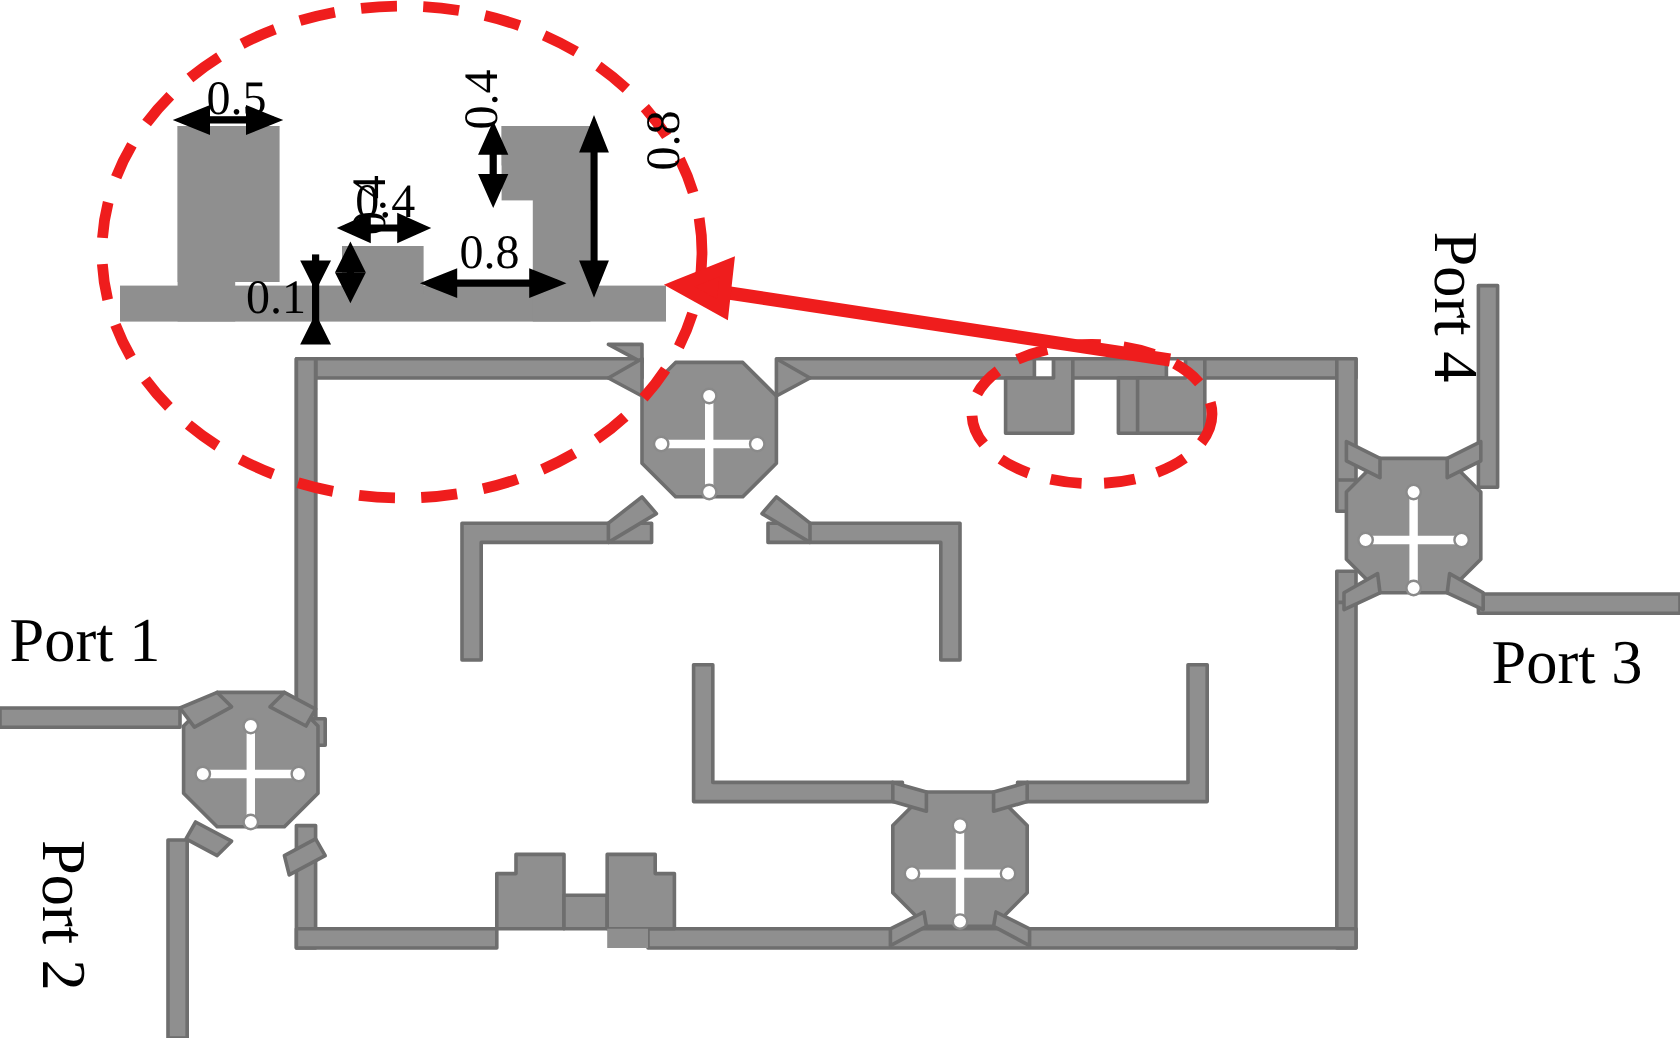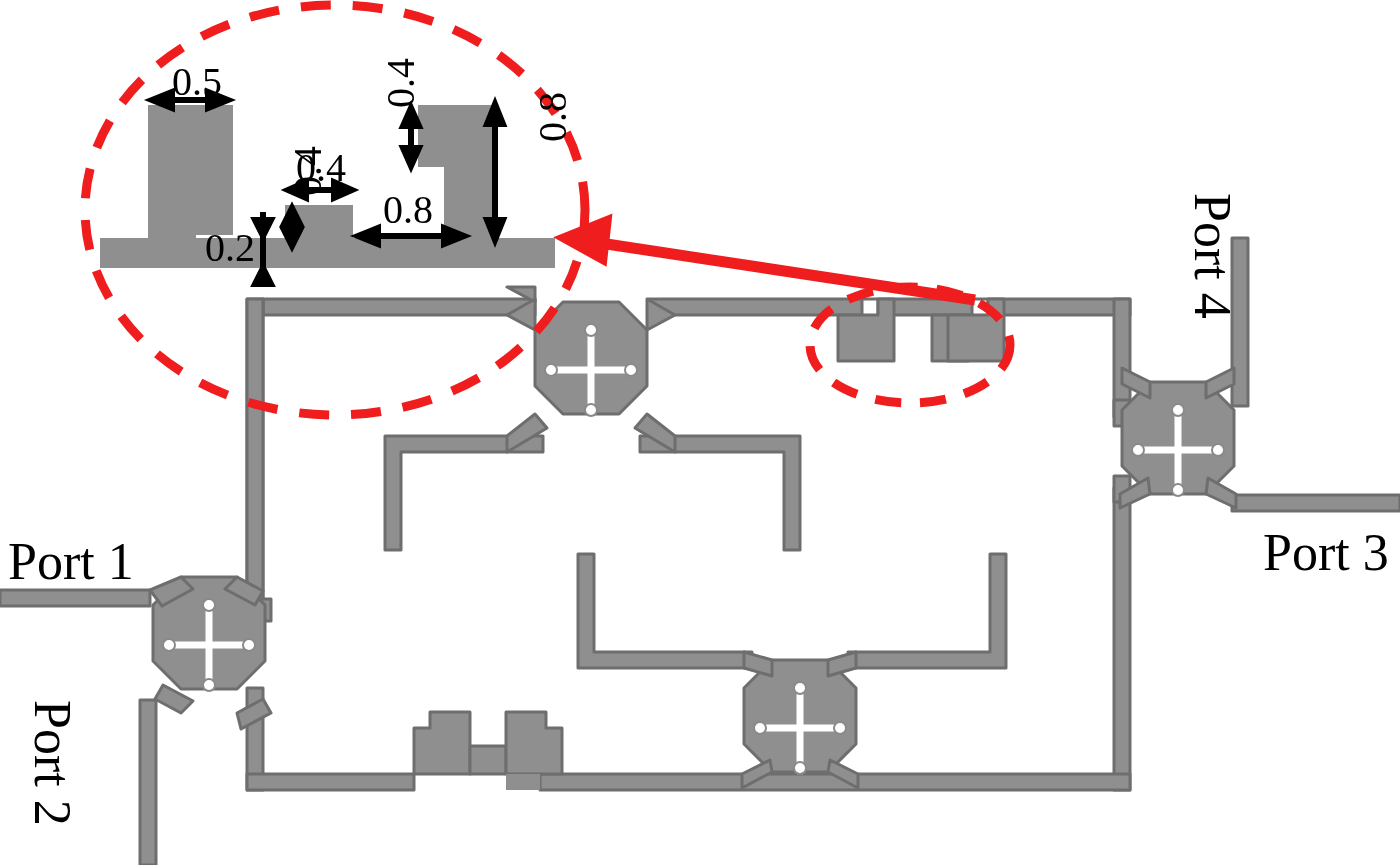--- a/index.html
+++ b/index.html
@@ -207,35 +207,35 @@
 
   <ellipse cx="910" cy="345" rx="100" ry="58" fill="none" stroke="#ef1d1d" stroke-width="9" stroke-dasharray="26 19" stroke-linecap="butt"></ellipse>
 
   <g stroke="#ef1d1d" stroke-width="11" fill="#ef1d1d">
     <line x1="975" y1="300" x2="600" y2="243"></line>
     <polygon points="566,238 606,222 602,258"></polygon>
   </g>
 
 </svg>
 
-<div class="lbl port-lbl" style="left:8px; top:536px;">Port 1</div>
+<div class="lbl port-lbl" style="left:8px; top:509px;">Port 1</div>
 
 <div class="lbl port-lbl" style="left:78px; top:700px; transform:rotate(90deg); transform-origin:left top;">Port 2</div>
 
-<div class="lbl port-lbl" style="left:1243px; top:527px;margin-left:20px;">Port 3</div>
+<div class="lbl port-lbl" style="left:1243px; top:527px;">Port 3</div>
 
 <div class="lbl port-lbl" style="left:1238px; top:193px; transform:rotate(90deg); transform-origin:left top;">Port 4</div>
 
 <div class="lbl dim-lbl" style="left:172px; top:62px;text-decoration:underline;">0.5</div>
 
 <div class="lbl dim-lbl" style="left:296px; top:148px;">0.4</div>
 
 <div class="lbl dim-lbl" style="left:288px; top:196px; transform:rotate(-90deg); transform-origin:left top;">0.4</div>
 
 <div class="lbl dim-lbl" style="left:381px; top:108px; transform:rotate(-90deg); transform-origin:left top;">0.4</div>
 
 <div class="lbl dim-lbl" style="left:383px; top:190px;">0.8</div>
 
 <div class="lbl dim-lbl" style="left:533px; top:142px; transform:rotate(-90deg); transform-origin:left top;">0.8</div>
 
-<div class="lbl dim-lbl" style="left:205px; top:228px;">0.2</div>
+<div class="lbl dim-lbl" style="left:205px; top:228px;">0.1</div>
 
 </div>
 
 </body></html>

